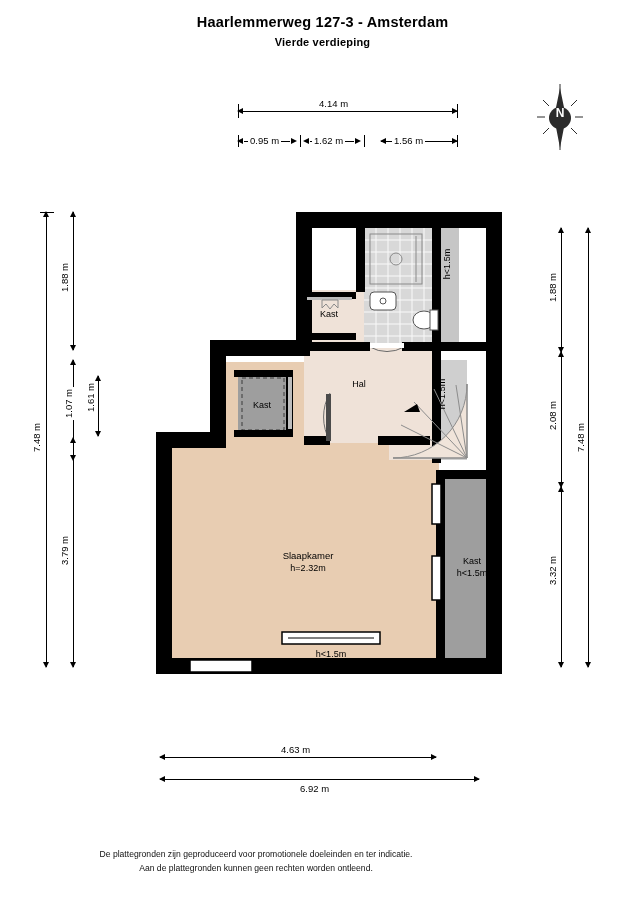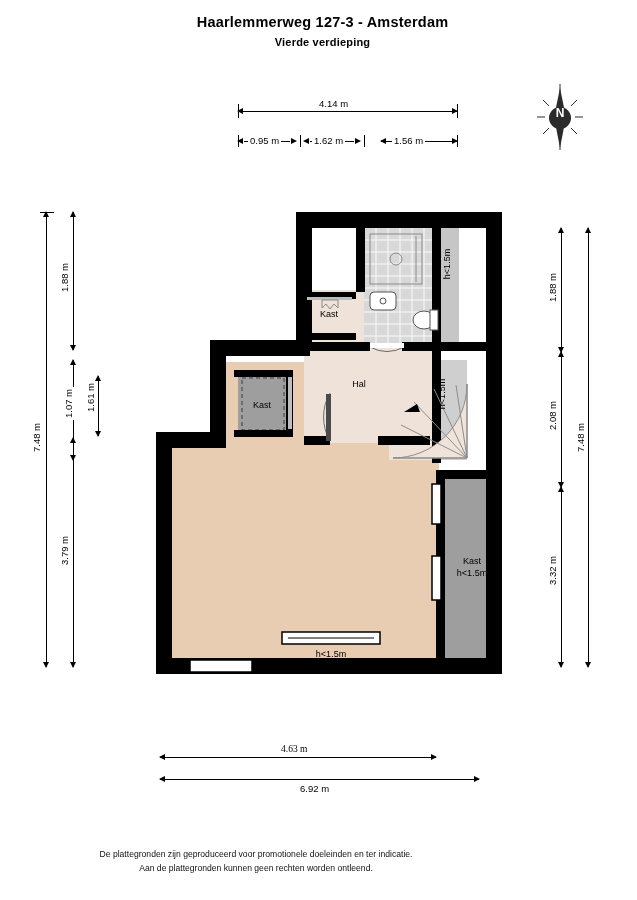--- a/index.html
+++ b/index.html
@@ -228,21 +228,21 @@
   <div class="dim-v" style="left:557px; top:352px; height:135px;"></div>
   <div class="dim-label vert" style="left:532px; top:410px; transform:rotate(-90deg);">2.08 m</div>
 
   <div class="dim-v" style="left:557px; top:487px; height:180px;"></div>
   <div class="dim-label vert" style="left:532px; top:565px; transform:rotate(-90deg);">3.32 m</div>
 
   <div class="dim-v" style="left:584px; top:228px; height:439px;"></div>
   <div class="dim-label vert" style="left:560px; top:432px; transform:rotate(-90deg);">7.48 m</div>
 
   <div class="dim-h" style="left:156px; top:757px; width:276px;"></div>
-  <div class="dim-label" style="left:275px; top:744px;font-family:Liberation Serif, serif;">4.63 m</div>
+  <div class="dim-label" style="left:275px; top:744px;">4.63 m</div>
 
   <div class="dim-h" style="left:156px; top:779px; width:319px;"></div>
   <div class="dim-label" style="left:294px; top:783px;">6.92 m</div>
 
   <svg id="plan" viewBox="0 0 637 900" xmlns="http://www.w3.org/2000/svg">
 
     <rect x="152" y="440" width="283" height="226" fill="#e8cdb2"></rect>
 
     <rect x="212" y="362" width="223" height="80" fill="#e8cdb2"></rect>
 
@@ -362,20 +362,24 @@
         <line x1="463" y1="458" x2="430" y2="389"></line>
         <line x1="463" y1="458" x2="452" y2="385"></line>
         <line x1="463" y1="458" x2="463" y2="384"></line>
       </g>
       <path d="M400 412 L413 404 L416 412 Z" fill="#000000"></path>
     </g>
 
     <path d="M318 300 L318 308 L322 304 L326 309 L330 304 L334 308 L334 300 Z" fill="none" stroke="#8a8a8a" stroke-width="1"></path>
   </svg>
 
+  <div class="room-label" style="left:254px; top:550px; width:100px;">
+    <span class="big">Slaapkamer</span><br>
+    <span>h=2.32m</span>
+  </div>
 
   <div class="room-label" style="left:325px; top:378px; width:60px;">
     <span>Hal</span>
   </div>
 
   <div class="room-label" style="left:300px; top:308px; width:50px;">
     <span>Kast</span>
   </div>
 
   <div class="room-label" style="left:232px; top:399px; width:52px;">

